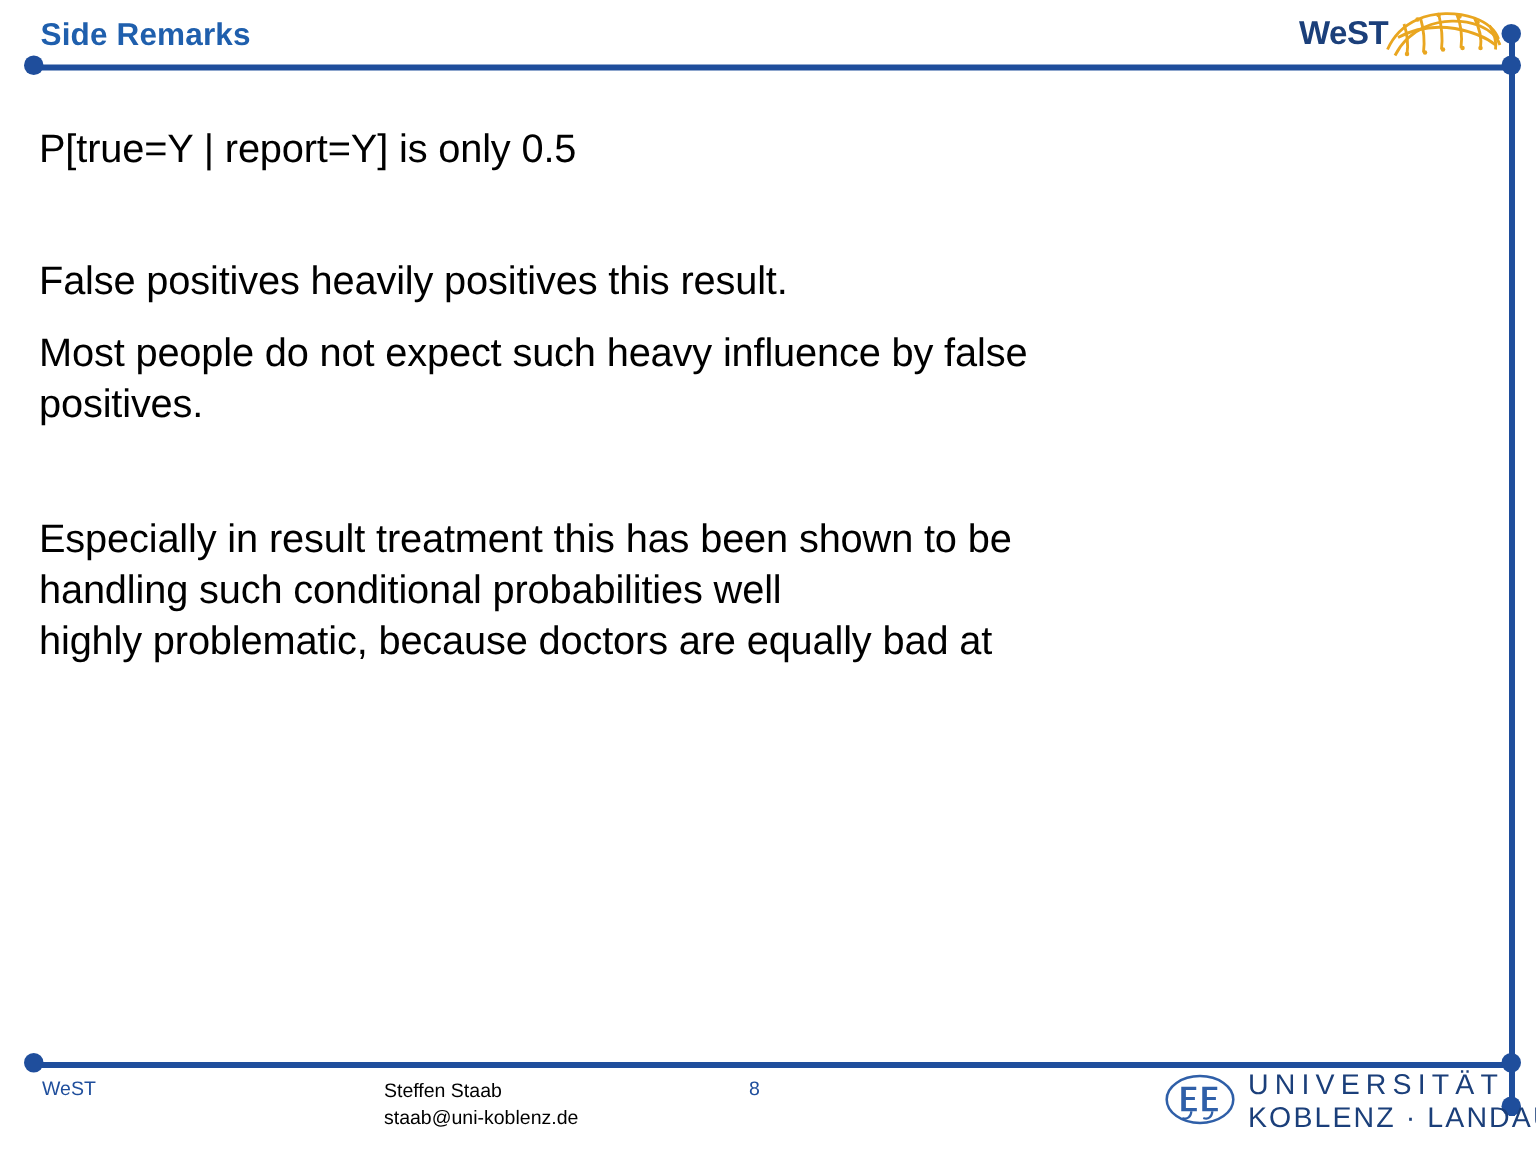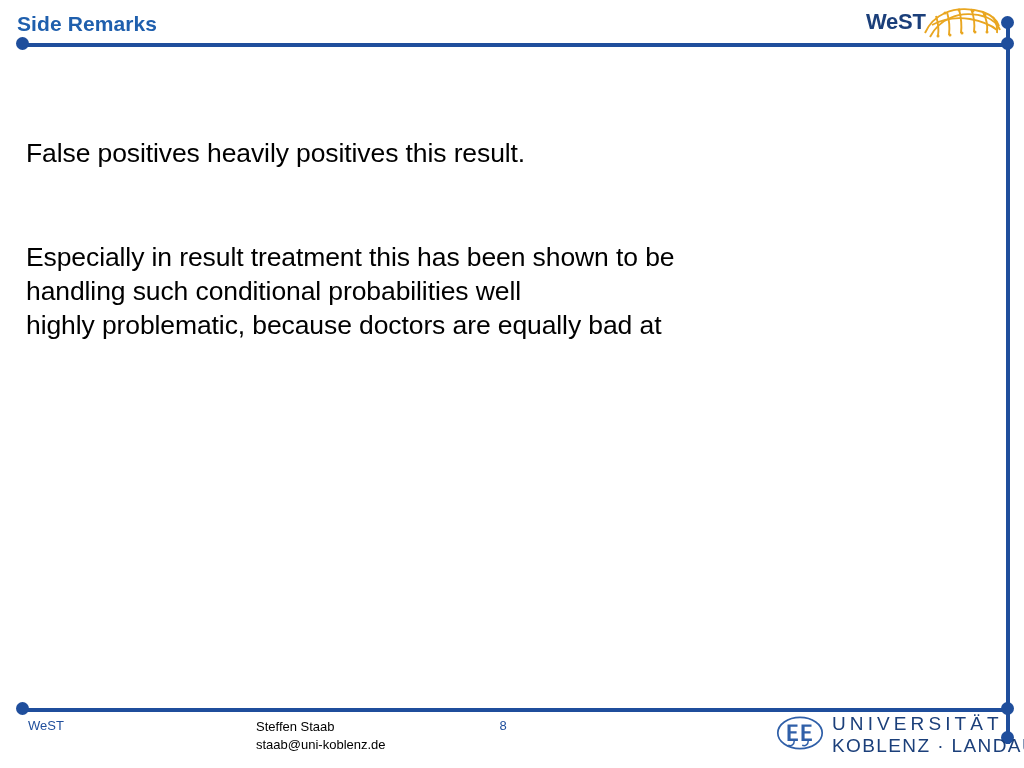--- a/index.html
+++ b/index.html
@@ -11,21 +11,21 @@
     width: 1024px;
     height: 768px;
     position: relative;
     overflow: hidden;
     font-family: "Liberation Sans", sans-serif;
   }
 
   
   #slide-title {
     position: absolute;
-    left: 17px;
+    left: 27px;
     top: 12px;
     font-size: 21px;
     font-weight: bold;
     color: #1F5FAD;
     letter-spacing: 0.1px;
     white-space: nowrap;
   }
 
   
   #west-logo {
@@ -204,27 +204,32 @@
 
 <div class="node-dot" id="dot-header-left"></div>
 <div class="node-dot" id="dot-footer-left"></div>
 <div class="node-dot" id="dot-right-top"></div>
 <div class="node-dot" id="dot-right-header"></div>
 <div class="node-dot" id="dot-right-footer"></div>
 <div class="node-dot" id="dot-right-bottom"></div>
 
 <div id="body-content">
 
+  <div class="body-line">P[true=Y | report=Y] is only 0.5</div>
 
   <div class="para-gap-large"></div>
 
   <div class="body-line">False positives heavily positives this result.</div>
 
   <div class="para-gap-small"></div>
 
+  <div>
+    <div class="body-line">Most people do not expect such heavy influence by false</div>
+    <div class="body-line">positives.</div>
+  </div>
 
   <div class="para-gap-mid"></div>
 
   <div>
     <div class="body-line">Especially in result treatment this has been shown to be</div>
     <div class="body-line">handling such conditional probabilities well</div>
     <div class="body-line">highly problematic, because doctors are equally bad at</div>
   </div>
 
   <div class="para-gap-small"></div>

